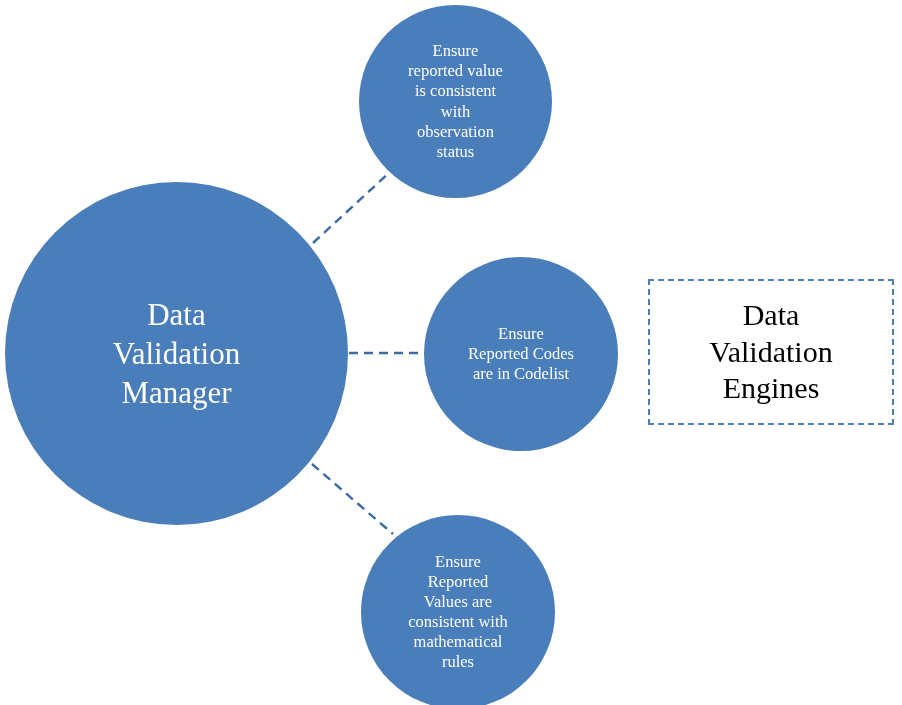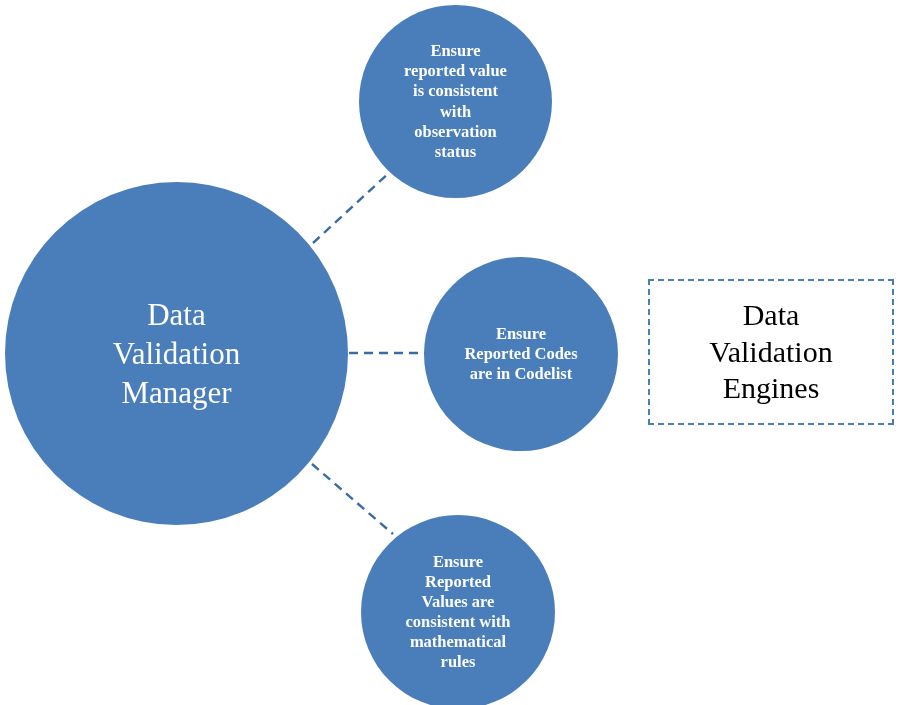--- a/index.html
+++ b/index.html
@@ -67,21 +67,21 @@
     height: 194px;
   }
   #node-bottom {
     left: 361px;
     top: 515px;
     width: 194px;
     height: 194px;
   }
   .node-sat .node-label {
     font-size: 16.5px;
-    font-weight: bold;
+    font-weight: normal;
     line-height: 1.22;
   }
   
   #legend-box {
     position: absolute;
     left: 648px;
     top: 279px;
     width: 246px;
     height: 146px;
     border: 2px dashed #4a7ebb;

